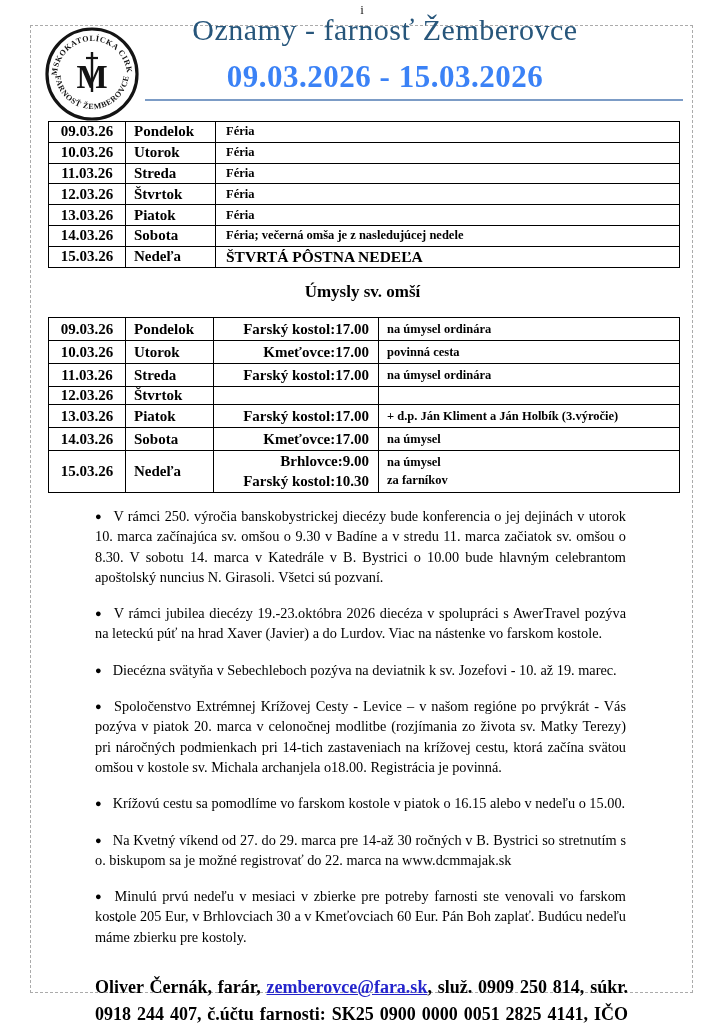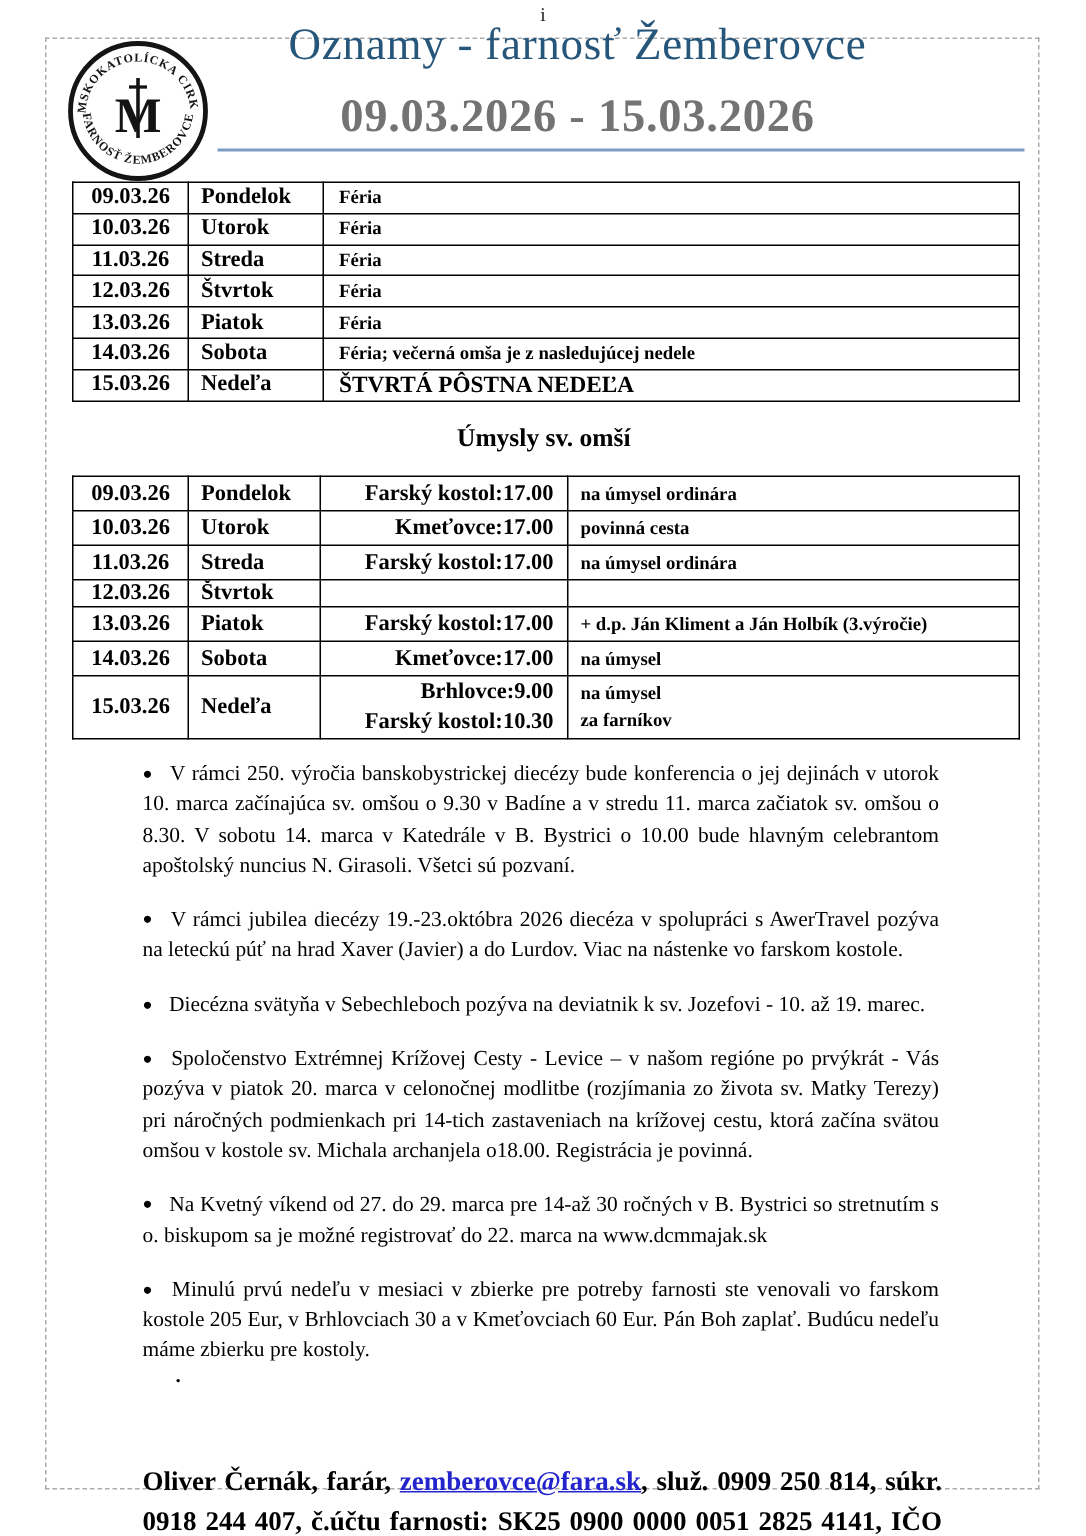--- a/index.html
+++ b/index.html
@@ -18,21 +18,21 @@
     font-size:13px; color:#222;
   }
   
   .logo-wrap { position:absolute; left:44px; top:26px; width:96px; height:96px; }
   .title1 {
     position:absolute; left:115px; top:13px; width:540px; text-align:center;
     font-size:30px; color:#27567B; letter-spacing:0.5px;
   }
   .title2 {
     position:absolute; left:115px; top:59px; width:540px; text-align:center;
-    font-size:31px; font-weight:bold; color:#737373; letter-spacing:0.5px;
+    font-size:31px; font-weight:bold; color:#3b82f6; letter-spacing:0.5px;
   }
   .title-rule {
     position:absolute; left:145px; top:99px; width:538px; height:0;
     border-top:2px solid #7C9CC6;
   }
   
   table { border-collapse:collapse; position:absolute; left:48px; table-layout:fixed; }
   td { border:1.6px solid #000; font-weight:bold; padding:0; vertical-align:middle; overflow:hidden; }
   #week-table { top:121px; width:632px; }
   #week-table tr { height:20.8px; }
@@ -232,19 +232,20 @@
         </td>
       </tr>
     </tbody>
 </table>
 
 <div class="annz">
     <p><span class="blt">●</span><span>V rámci 250. výročia banskobystrickej diecézy bude konferencia o jej dejinách v utorok 10. marca začínajúca sv. omšou o 9.30 v Badíne a v stredu 11. marca začiatok sv. omšou o 8.30. V sobotu 14. marca v Katedrále v B. Bystrici o 10.00 bude hlavným celebrantom apoštolský nuncius N. Girasoli. Všetci sú pozvaní.</span></p>
     <p><span class="blt">●</span><span>V rámci jubilea diecézy 19.-23.októbra 2026 diecéza v spolupráci s AwerTravel pozýva na leteckú púť na hrad Xaver (Javier) a do Lurdov. Viac na nástenke vo farskom kostole.</span></p>
     <p><span class="blt">●</span><span>Diecézna svätyňa v Sebechleboch pozýva na deviatnik k sv. Jozefovi - 10. až 19. marec.</span></p>
     <p><span class="blt">●</span><span>Spoločenstvo Extrémnej Krížovej Cesty - Levice – v našom regióne po prvýkrát - Vás pozýva v piatok 20. marca v celonočnej modlitbe (rozjímania zo života sv. Matky Terezy) pri náročných podmienkach pri 14-tich zastaveniach na krížovej cestu, ktorá začína svätou omšou v kostole sv. Michala archanjela o18.00. Registrácia je povinná.</span></p>
+    <p><span class="blt">●</span><span>Krížovú cestu sa pomodlíme vo farskom kostole v piatok o 16.15 alebo v nedeľu o 15.00.</span></p>
     <p><span class="blt">●</span><span>Na Kvetný víkend od 27. do 29. marca pre 14-až 30 ročných v B. Bystrici so stretnutím s o. biskupom sa je možné registrovať do 22. marca na www.dcmmajak.sk</span></p>
     <p><span class="blt">●</span><span>Minulú prvú nedeľu v mesiaci v zbierke pre potreby farnosti ste venovali vo farskom kostole 205 Eur, v Brhlovciach 30 a v Kmeťovciach 60 Eur. Pán Boh zaplať. Budúcu nedeľu máme zbierku pre kostoly.</span></p>
   </div>
 
 <div class="stray-dot">.</div>
 
 <p class="footer"><span>Oliver Černák, farár, </span><a>zemberovce@fara.sk</a><span>, služ. 0909 250 814, súkr. 0918 244 407, č.účtu farnosti: SK25 0900 0000 0051 2825 4141, IČO 340 729 77</span></p>
 
 </body></html>

